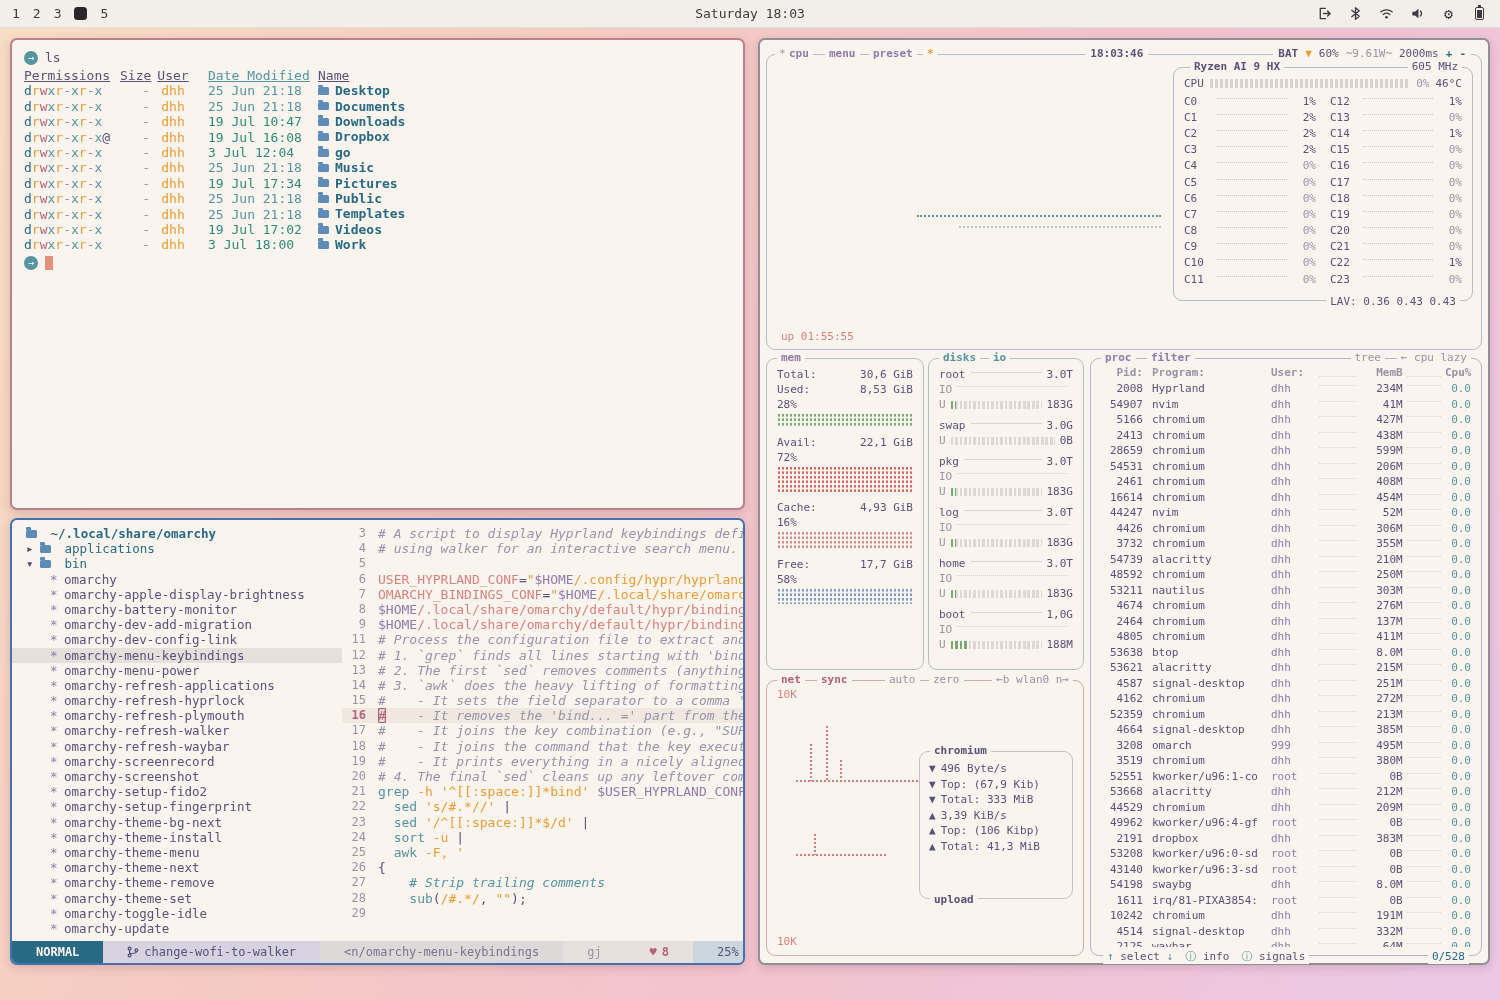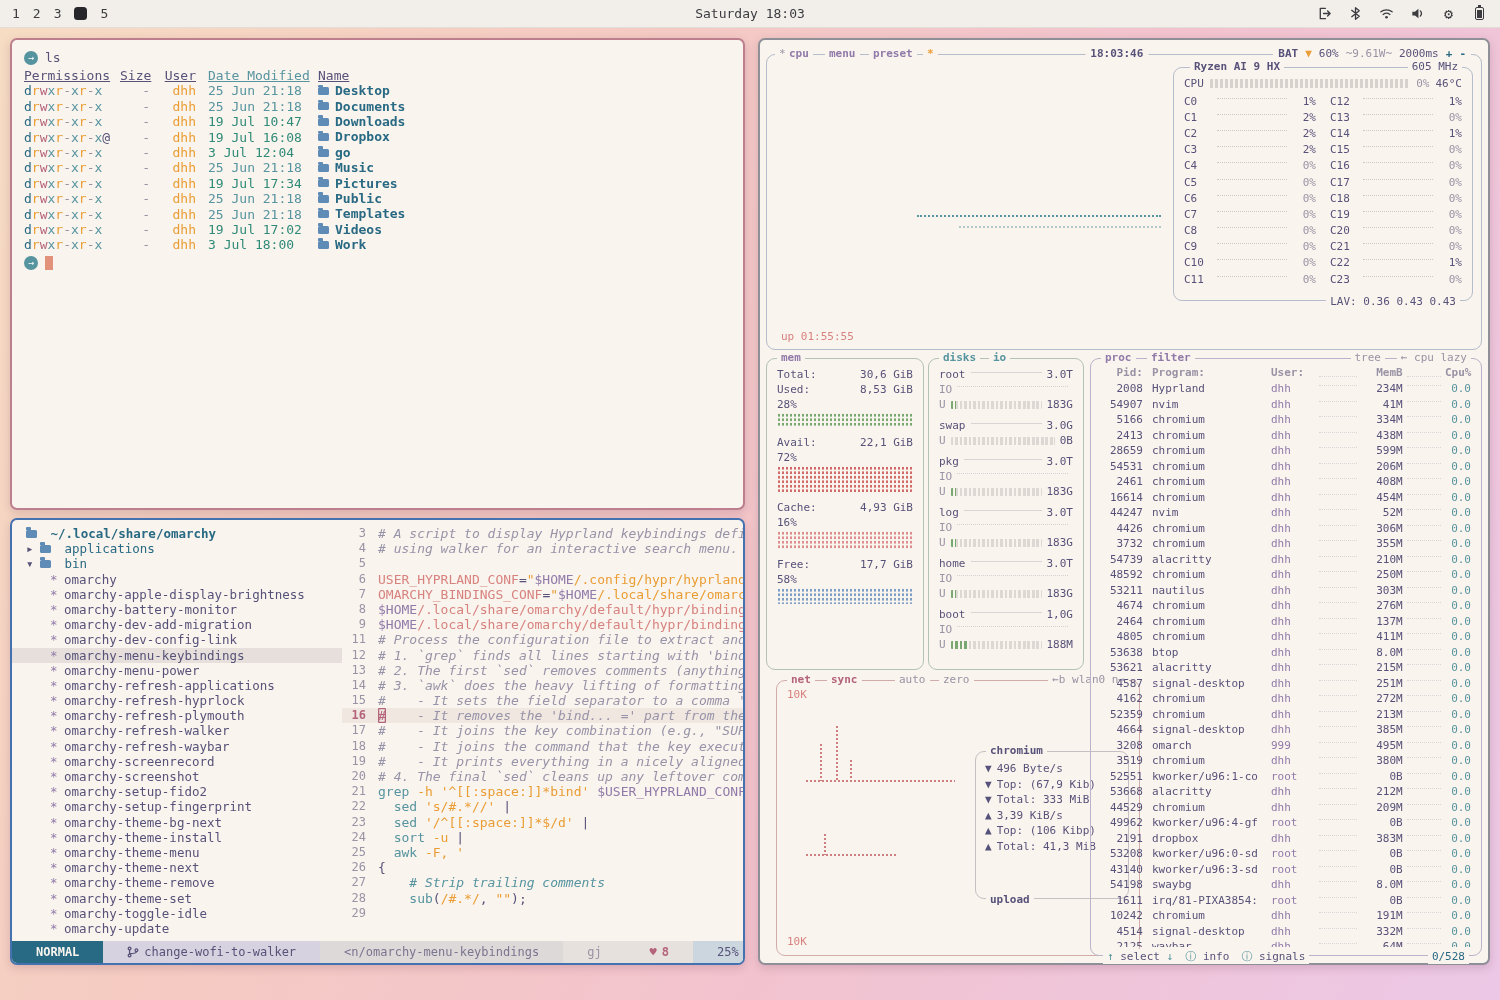--- a/index.html
+++ b/index.html
@@ -27,21 +27,21 @@
 
 #term{left:10px;top:38px;width:735px;height:472px;border:2px solid #bd7f8d;padding:8px 12px;font-size:13px;line-height:15.6px}
 .term-line{display:flex;align-items:center;gap:7px;height:16px;margin:2px 0}
 .p-icon{width:14px;height:14px;border-radius:50%;background:var(--foam);color:#fff;display:inline-flex;align-items:center;justify-content:center;font-size:10px;flex:none}
 .block-cursor{width:8px;height:14px;background:#e2927a}
 .ls-head,.ls-row{display:flex;height:15.4px;white-space:pre}
 .ls-head{color:var(--fg)}
 .ls-head span{text-decoration:underline}
 .c-perm{width:96px}
 .c-size{width:30px;text-align:right;color:var(--muted)}
-.c-user{width:46px;text-align:right;color:var(--gold)}
+.c-user{width:46px;text-align:center;color:var(--gold)}
 .c-date{width:116px;padding-left:12px;color:var(--foam)}
 .c-date.rec{color:#2f8a78}
 .c-name{padding-left:6px;color:var(--pine);font-weight:bold;display:flex;align-items:center}
 .ls-head .c-size,.ls-head .c-user,.ls-head .c-name{color:var(--fg);font-weight:normal}
 .pc-d{color:var(--pine)} .pc-r{color:var(--gold)} .pc-w{color:var(--love)} .pc-x{color:var(--foam)} .pc-n{color:var(--muted)} .pc-a{color:var(--fg)}
 .mini-folder{display:inline-block;width:11px;height:8px;background:#5f8bb7;border-radius:1.5px;position:relative;margin-right:6px;flex:none}
 .mini-folder::before{content:"";position:absolute;top:-2.5px;left:0;width:5px;height:2.5px;background:#5f8bb7;border-radius:1px 1px 0 0}
 
 #nvim{left:10px;top:518px;width:735px;height:447px;border:2px solid #4472b0;display:flex;flex-direction:column;font-size:13px;overflow:hidden}
 #nvim-main{flex:1;display:flex;padding-top:6px;overflow:hidden}
@@ -74,21 +74,21 @@
 #seg-heart{color:#b4637a;font-weight:bold}
 #seg-pct{background:#ccd6df}
 #seg-pos{background:#bac9d7}
 #seg-time{background:#286983;color:#f8f4ee}
 
 #btop{left:758px;top:38px;width:732px;height:927px;border:2px solid #8f8f97;font-size:11px;line-height:15px}
 .bbox{position:absolute;border:1.5px solid #bcb6c1;border-radius:9px}
 #box-cpu{left:6px;top:14px;width:716px;height:296px;border-color:#b5bccb}
 #box-mem{left:6px;top:318px;width:158px;height:312px;border-color:#b2c2b6}
 #box-disks{left:168px;top:318px;width:156px;height:312px;border-color:#b2c2b6}
-#box-net{left:16px;top:640px;width:364px;height:276px;border-color:#d2abab}
+#box-net{left:6px;top:640px;width:318px;height:276px;border-color:#d2abab}
 #box-proc{left:330px;top:318px;width:392px;height:598px;border-color:#bab3cb}
 .btag{position:absolute;top:-9px;background:var(--wbg);padding:0 4px;font-weight:bold;white-space:nowrap}
 .btag.mut{color:var(--muted);font-weight:normal}
 .t-iris{color:var(--iris)} .t-foam{color:var(--foam)} .t-love{color:var(--love)}
 .bbot{position:absolute;bottom:-9px;background:var(--wbg);padding:0 4px;white-space:nowrap}
 #cpu-star1{left:8px} #tab-cpu{left:18px} #tab-menu{left:58px} #tab-preset{left:102px} #cpu-star2{left:156px;color:var(--gold)}
 #time-chip{position:absolute;top:-9px;left:49%;transform:translateX(-50%);background:var(--wbg);padding:0 5px;font-weight:bold}
 #bat-chip{position:absolute;top:-9px;right:10px;background:var(--wbg);padding:0 5px;display:flex;gap:7px;align-items:center}
 .bat-dir{color:var(--gold)} .bat-pow{color:var(--muted)}
 .bat-btn{color:var(--pine);font-weight:bold;cursor:default}
@@ -561,21 +561,21 @@
         <span class="p-prog">Program:</span>
         <span class="p-user" style="color: var(--muted);">User:</span>
         <span class="p-l1"></span>
         <span class="p-mem">MemB</span>
         <span class="p-l2"></span>
         <span class="p-cpu" style="color: var(--muted);">Cpu%</span>
       </div>
     <div id="proc-rows">
         <div class="prow"><span class="p-pid">2008</span><span class="p-prog">Hyprland</span><span class="p-user">dhh</span><span class="p-l1"></span><span class="p-mem">234M</span><span class="p-l2"></span><span class="p-cpu">0.0</span></div>
         <div class="prow"><span class="p-pid">54907</span><span class="p-prog">nvim</span><span class="p-user">dhh</span><span class="p-l1"></span><span class="p-mem">41M</span><span class="p-l2"></span><span class="p-cpu">0.0</span></div>
-        <div class="prow"><span class="p-pid">5166</span><span class="p-prog">chromium</span><span class="p-user">dhh</span><span class="p-l1"></span><span class="p-mem">334M</span><span class="p-l2"></span><span class="p-cpu">0.0</span></div>
+        <div class="prow"><span class="p-pid">5166</span><span class="p-prog">chromium</span><span class="p-user">dhh</span><span class="p-l1"></span><span class="p-mem">427M</span><span class="p-l2"></span><span class="p-cpu">0.0</span></div>
         <div class="prow"><span class="p-pid">2413</span><span class="p-prog">chromium</span><span class="p-user">dhh</span><span class="p-l1"></span><span class="p-mem">438M</span><span class="p-l2"></span><span class="p-cpu">0.0</span></div>
         <div class="prow"><span class="p-pid">28659</span><span class="p-prog">chromium</span><span class="p-user">dhh</span><span class="p-l1"></span><span class="p-mem">599M</span><span class="p-l2"></span><span class="p-cpu">0.0</span></div>
         <div class="prow"><span class="p-pid">54531</span><span class="p-prog">chromium</span><span class="p-user">dhh</span><span class="p-l1"></span><span class="p-mem">206M</span><span class="p-l2"></span><span class="p-cpu">0.0</span></div>
         <div class="prow"><span class="p-pid">2461</span><span class="p-prog">chromium</span><span class="p-user">dhh</span><span class="p-l1"></span><span class="p-mem">408M</span><span class="p-l2"></span><span class="p-cpu">0.0</span></div>
         <div class="prow"><span class="p-pid">16614</span><span class="p-prog">chromium</span><span class="p-user">dhh</span><span class="p-l1"></span><span class="p-mem">454M</span><span class="p-l2"></span><span class="p-cpu">0.0</span></div>
         <div class="prow"><span class="p-pid">44247</span><span class="p-prog">nvim</span><span class="p-user">dhh</span><span class="p-l1"></span><span class="p-mem">52M</span><span class="p-l2"></span><span class="p-cpu">0.0</span></div>
         <div class="prow"><span class="p-pid">4426</span><span class="p-prog">chromium</span><span class="p-user">dhh</span><span class="p-l1"></span><span class="p-mem">306M</span><span class="p-l2"></span><span class="p-cpu">0.0</span></div>
         <div class="prow"><span class="p-pid">3732</span><span class="p-prog">chromium</span><span class="p-user">dhh</span><span class="p-l1"></span><span class="p-mem">355M</span><span class="p-l2"></span><span class="p-cpu">0.0</span></div>
         <div class="prow"><span class="p-pid">54739</span><span class="p-prog">alacritty</span><span class="p-user">dhh</span><span class="p-l1"></span><span class="p-mem">210M</span><span class="p-l2"></span><span class="p-cpu">0.0</span></div>
         <div class="prow"><span class="p-pid">48592</span><span class="p-prog">chromium</span><span class="p-user">dhh</span><span class="p-l1"></span><span class="p-mem">250M</span><span class="p-l2"></span><span class="p-cpu">0.0</span></div>

